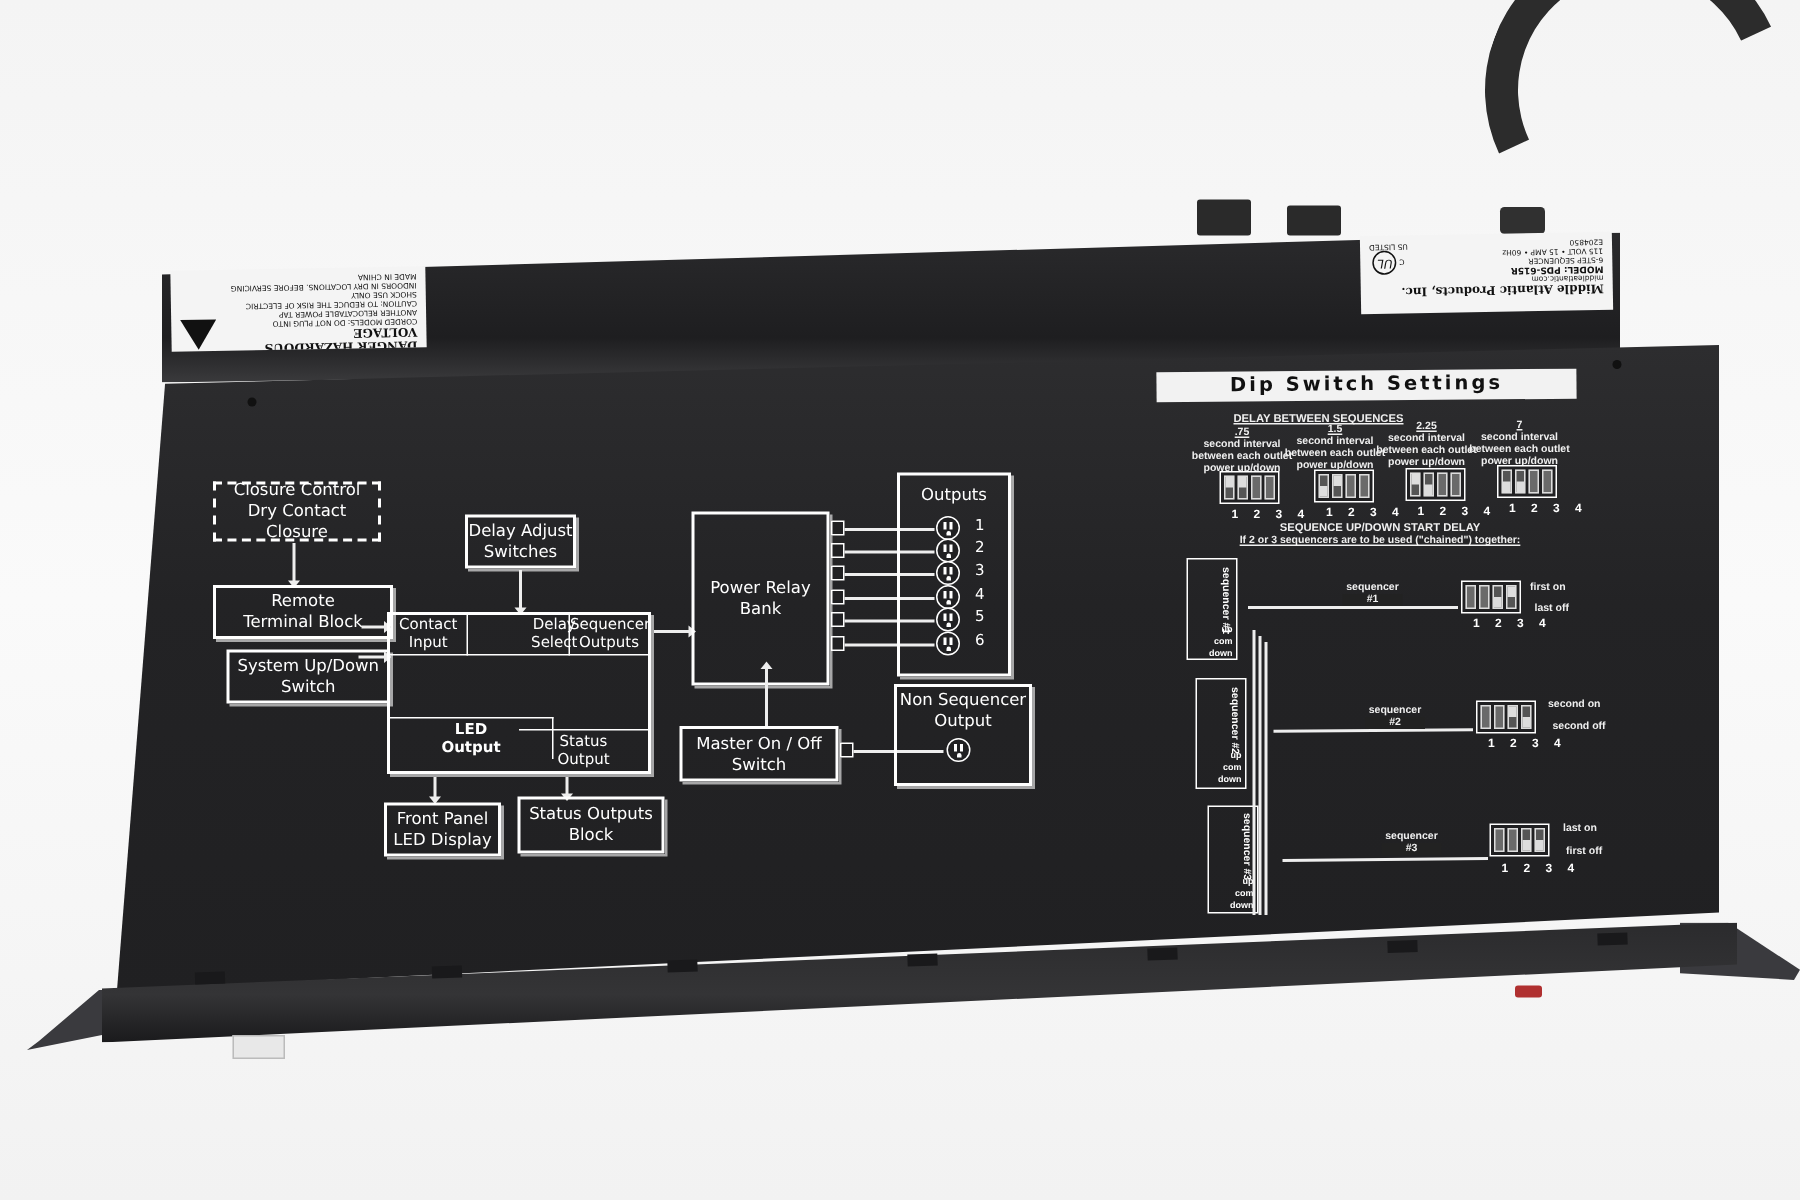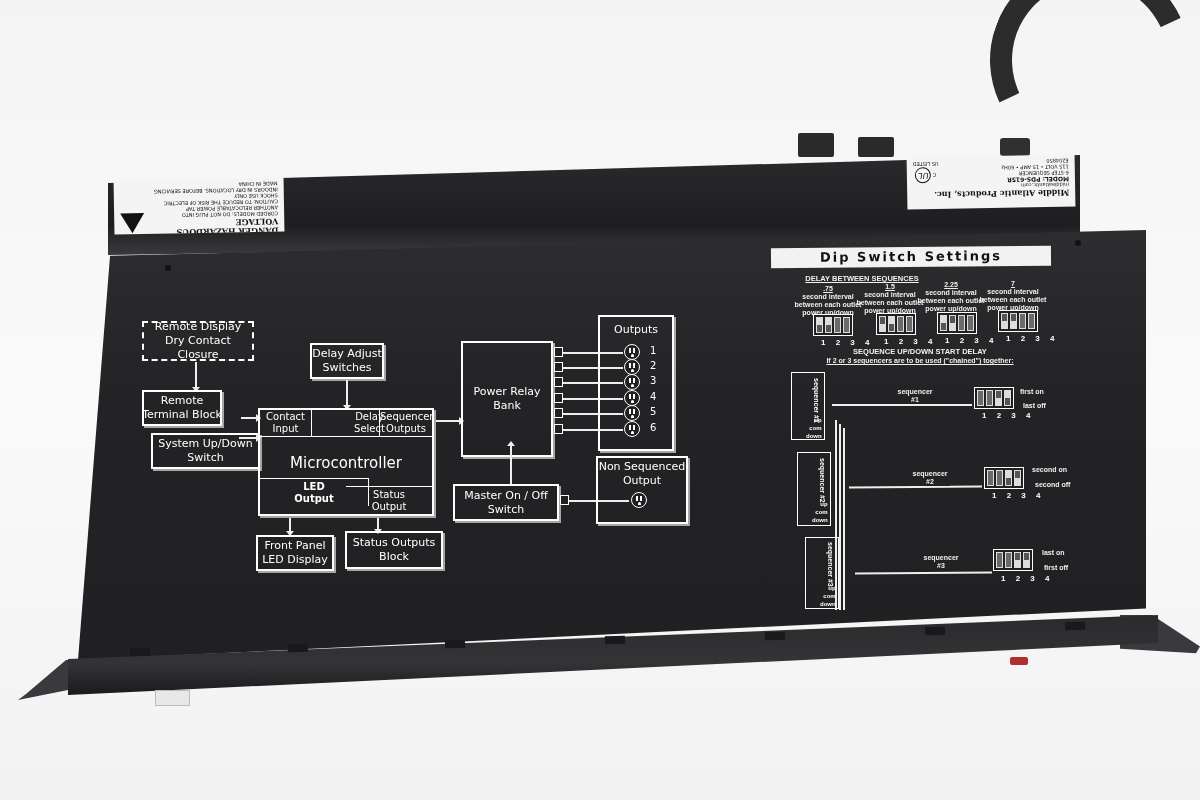--- a/index.html
+++ b/index.html
@@ -183,25 +183,25 @@
 <div class="abs notch" style="left:288px;top:644px;width:20px;height:8px;transform:rotate(-2deg);"></div>
 <div class="abs notch" style="left:445px;top:640px;width:20px;height:8px;transform:rotate(-2deg);"></div>
 <div class="abs notch" style="left:605px;top:636px;width:20px;height:8px;transform:rotate(-2deg);"></div>
 <div class="abs notch" style="left:765px;top:632px;width:20px;height:8px;transform:rotate(-2deg);"></div>
 <div class="abs notch" style="left:925px;top:627px;width:20px;height:8px;transform:rotate(-2deg);"></div>
 <div class="abs notch" style="left:1065px;top:622px;width:20px;height:8px;transform:rotate(-2deg);"></div>
 <div class="abs foot" style="left:155px;top:690px;width:35px;height:16px;"></div>
 <div class="abs led-red" style="left:1010px;top:657px;width:18px;height:8px;"></div>
 
 <div class="box dashed" style="left:142px;top:321px;width:112px;height:40px;">
-  <span style="width:105px;">Remote Display Dry Contact Closure</span>
+  <span style="width:105px;">Closure Control Dry Contact Closure</span>
 </div>
 <div class="line arrow-d" style="left:195px;top:362px;width:1.5px;height:26px;"></div>
 
-<div class="box" style="left:142px;top:390px;width:80px;height:36px;">
+<div class="box" style="left:142px;top:390px;width:120px;height:36px;">
   <span style="width:90px;">Remote Terminal Block</span>
 </div>
 <div class="box" style="left:151px;top:433px;width:109px;height:36px;">
   <span style="width:95px;">System Up/Down Switch</span>
 </div>
 <div class="line arrow-r" style="left:241px;top:417px;width:16px;height:1.5px;"></div>
 <div class="line arrow-r" style="left:239px;top:437px;width:18px;height:1.5px;"></div>
 
 <div class="box" style="left:310px;top:343px;width:74px;height:36px;">
   <span style="width:70px;">Delay Adjust Switches</span>
@@ -210,23 +210,20 @@
 
 <div class="box" style="left:258px;top:408px;width:176px;height:108px;display:block;">
   <div class="cell" style="left:0;top:0;width:52px;height:27px;border-right:1.5px solid #fff;border-bottom:1.5px solid #fff;">
     <span style="width:45px;">Contact Input</span>
   </div>
   <div class="cell" style="left:52px;top:0;width:68px;height:27px;border-right:1.5px solid #fff;border-bottom:1.5px solid #fff;">
     <span style="width:40px;margin-left:48px;">Delay Select</span>
   </div>
   <div class="cell" style="left:120px;top:0;width:52px;height:27px;border-bottom:1.5px solid #fff;">
     <span style="width:52px;">Sequencer Outputs</span>
-  </div>
-  <div class="cell" style="left:0;top:30px;width:172px;height:46px;font-size:15px;">
-    <span>Microcontroller</span>
   </div>
   <div class="cell" style="left:0;top:68px;width:109px;height:28px;border-top:1.5px solid #fff;border-right:1.5px solid #fff;font-weight:bold;">
     <span style="width:40px;">LED Output</span>
   </div>
   <div class="cell" style="left:86px;top:76px;width:86px;height:28px;border-top:1.5px solid #fff;">
     <span style="width:40px;">Status Output</span>
   </div>
 </div>
 <div class="line arrow-d" style="left:289px;top:518px;width:1.5px;height:14px;"></div>
 <div class="line arrow-d" style="left:377px;top:518px;width:1.5px;height:12px;"></div>
@@ -286,28 +283,28 @@
 
 <div class="line arrow-u" style="left:510px;top:445px;width:1.5px;height:40px;"></div>
 
 <div class="box" style="left:453px;top:484px;width:106px;height:37px;">
   <span style="width:100px;">Master On / Off Switch</span>
 </div>
 <div class="relay-tab" style="left:560px;top:495px;"></div>
 <div class="hline" style="left:569px;top:500px;width:60px;"></div>
 
 <div class="box" style="left:596px;top:456px;width:92px;height:68px;justify-content:flex-start;padding-top:2px;">
-  <span style="width:90px;">Non Sequenced Output</span>
+  <span style="width:90px;">Non Sequencer Output</span>
 </div>
 <div class="outlet" style="left:631px;top:492px;">
     <div class="g"></div>
   </div>
 
 <div class="abs" id="dip-title">Dip Switch Settings</div>
-<div class="small-w" style="left:792px;top:275px;width:140px;text-decoration:underline;font-size:7.5px;">DELAY BETWEEN SEQUENCES</div>
+<div class="small-w" style="left:809px;top:275px;width:140px;text-decoration:underline;font-size:7.5px;">DELAY BETWEEN SEQUENCES</div>
 
 <div class="small-w" style="left:793px;top:285px;width:70px;">
   <div style="text-decoration:underline;">.75</div>
   <div>second interval between each outlet power up/down</div>
 </div>
 <div class="small-w" style="left:855px;top:283px;width:70px;">
   <div style="text-decoration:underline;">1.5</div>
   <div>second interval between each outlet power up/down</div>
 </div>
 <div class="small-w" style="left:916px;top:281px;width:70px;">

